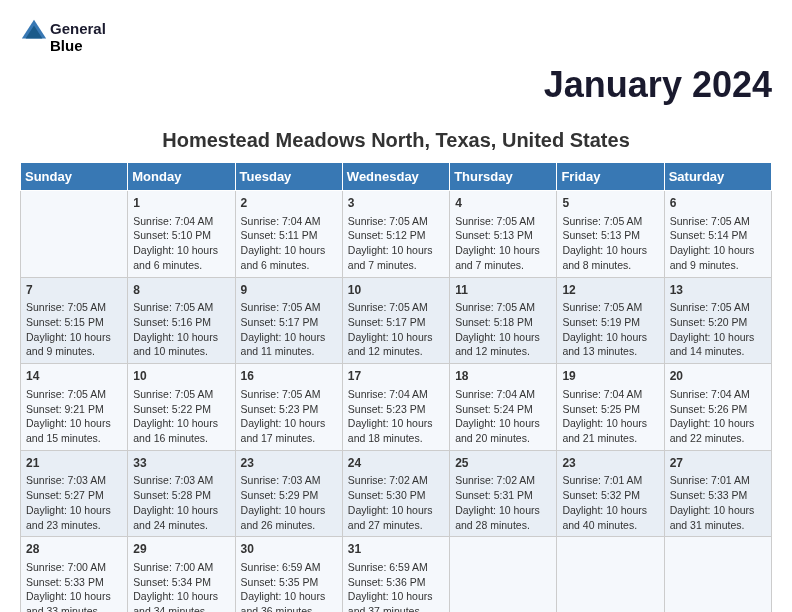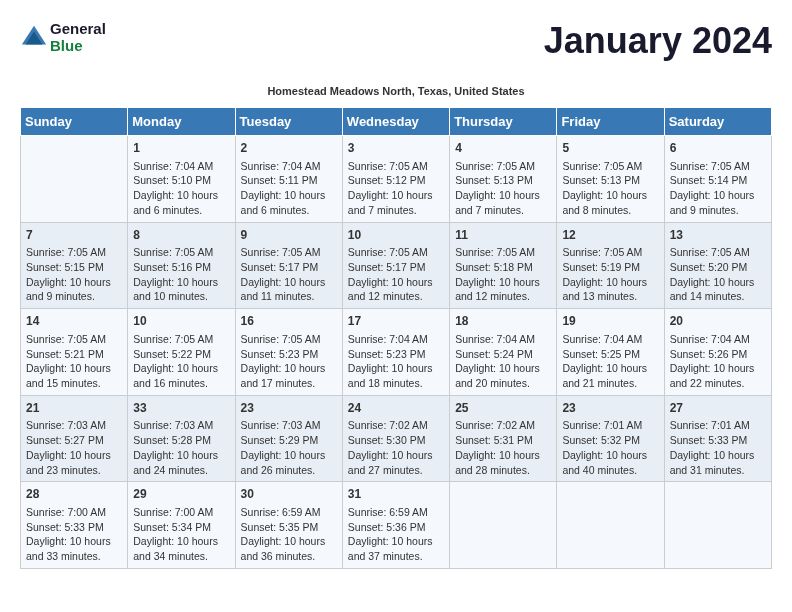--- a/index.html
+++ b/index.html
@@ -11,38 +11,39 @@
       padding: 20px;
     }
     .header-logo {
       display: flex;
       align-items: flex-start;
       justify-content: space-between;
       margin-bottom: 8px;
     }
     .logo-container {
       display: flex;
-      align-items: flex-end;
+      align-items: flex-start;
     }
     .logo-icon {
       width: 28px;
       height: 28px;
       margin-right: 2px;
       position: relative;
       top: -2px;
     }
     .calendar-title {
       font-size: 36px;
       font-weight: bold;
       color: #1a1a2e;
       text-align: right;
+      margin-top: 44px;
     }
     .calendar-subtitle {
       text-align: center;
-      font-size: 11px;
+      font-size: 20px;
       color: #333;
       margin-bottom: 10px;
       font-weight: 600;
       margin-top: 23px;
     }
     table {
       width: 100%;
       border-collapse: collapse;
       font-size: 11px;
     }
@@ -85,21 +86,21 @@
 <body>
 
 <div class="header-logo">
   <div class="logo-container">
     <svg class="logo-icon" viewBox="0 0 30 30" xmlns="http://www.w3.org/2000/svg">
       <polygon points="15,2 28,22 2,22" fill="#3878b4"></polygon>
       <polygon points="15,8 24,22 6,22" fill="#1a5a8a"></polygon>
     </svg>
     <div>
       <div style="font-size:15px;font-weight:bold;color:#1a1a2e;">General</div>
-      <div style="font-size:15px;font-weight:bold;color:#15803d;">Blue</div>
+      <div style="font-size:15px;font-weight:bold;color:#000000;">Blue</div>
     </div>
   </div>
   <div class="calendar-title">January 2024</div>
 </div>
 
 <div class="calendar-subtitle">Homestead Meadows North, Texas, United States</div>
 
 <table>
   <thead>
     <tr>
@@ -166,21 +167,21 @@
           <div class="cell-content"><span>Sunrise: 7:05 AM</span><br><span>Sunset: 5:19 PM</span><br><span>Daylight: 10 hours</span><br><span>and 13 minutes.</span></div>
         </td>
         <td>
           <span class="day-number">13</span>
           <div class="cell-content"><span>Sunrise: 7:05 AM</span><br><span>Sunset: 5:20 PM</span><br><span>Daylight: 10 hours</span><br><span>and 14 minutes.</span></div>
         </td>
       </tr>
       <tr>
         <td>
           <span class="day-number">14</span>
-          <div class="cell-content"><span>Sunrise: 7:05 AM</span><br><span>Sunset: 5:21 PM</span><br><span>Daylight: 10 hours</span><br><span>and 15 minutes.</span></div>
+          <div class="cell-content"><span>Sunrise: 7:05 AM</span><br><span>Sunset: 9:21 PM</span><br><span>Daylight: 10 hours</span><br><span>and 15 minutes.</span></div>
         </td>
         <td>
           <span class="day-number">10</span>
           <div class="cell-content"><span>Sunrise: 7:05 AM</span><br><span>Sunset: 5:22 PM</span><br><span>Daylight: 10 hours</span><br><span>and 16 minutes.</span></div>
         </td>
         <td>
           <span class="day-number">16</span>
           <div class="cell-content"><span>Sunrise: 7:05 AM</span><br><span>Sunset: 5:23 PM</span><br><span>Daylight: 10 hours</span><br><span>and 17 minutes.</span></div>
         </td>
         <td>

